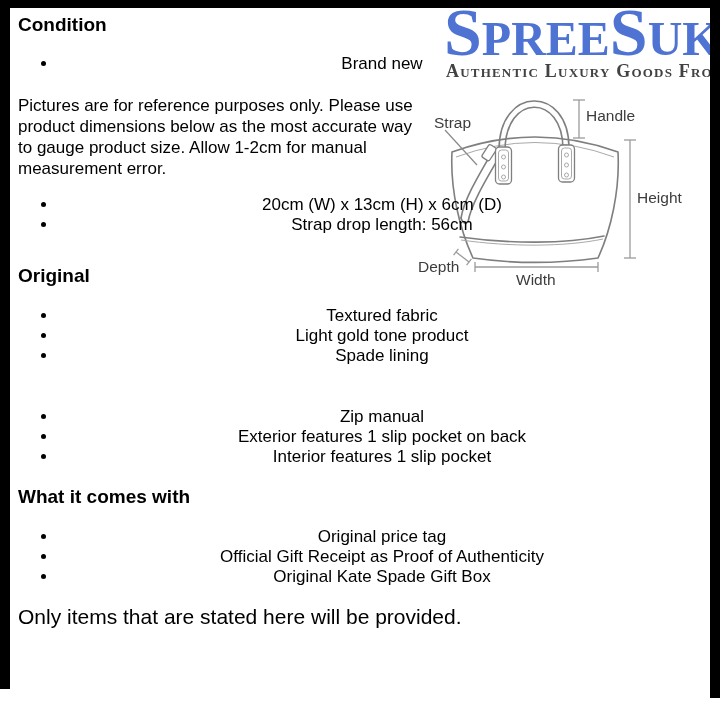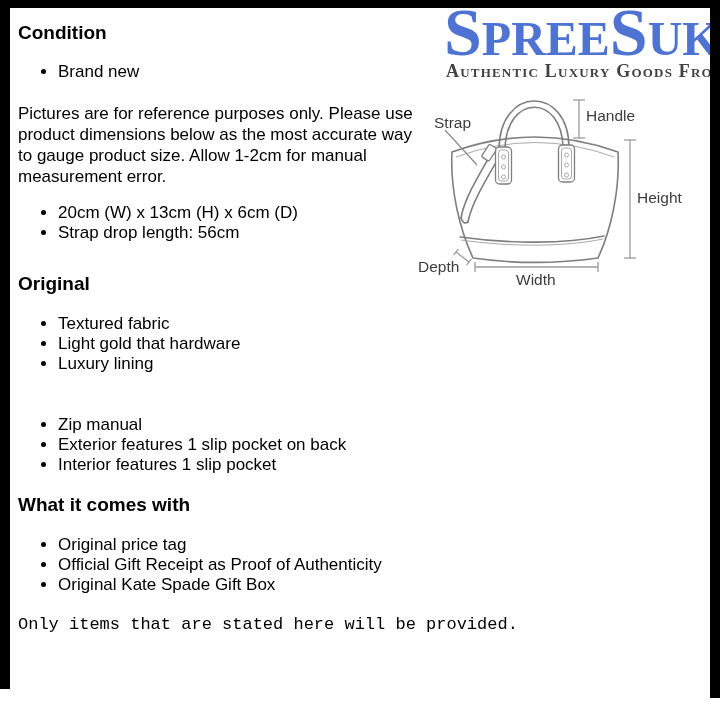--- a/index.html
+++ b/index.html
@@ -40,32 +40,32 @@
   .diagram { position: absolute; left: 415px; top: 90px; z-index: 1; }
   .dlabel { font-family: "Liberation Sans", sans-serif; font-size: 15.5px; fill: #3d3d3d; }
   .bagline { fill: none; stroke: #7f7f7f; stroke-width: 1.6; stroke-linecap: round; }
   .bagfill { fill: #ffffff; stroke: #7f7f7f; stroke-width: 1.6; }
   .thin    { fill: none; stroke: #a9a9a9; stroke-width: 1; }
   .hw      { fill: #ffffff; stroke: #7f7f7f; stroke-width: 1.3; }
   .measure { fill: none; stroke: #9b9b9b; stroke-width: 1.3; stroke-linecap: butt; }
   .leader  { stroke: #8a8a8a; stroke-width: 1.2; }
 
   
-  .content { position: absolute; left: 18px; top: 22px; width: 692px; z-index: 1; }
+  .content { position: absolute; left: 18px; top: 14px; width: 692px; z-index: 1; }
   h3 { font-size: 19px; line-height: 22px; margin: 0; font-weight: bold; }
   .sec-1 { margin-top: 21px; }
   .sec-2 { margin-top: 30px; }
   .sec-3 { margin-top: 41px; }
   .sec-4 { margin-top: 19px; }
-  .sec ul { margin: 19px 4px 0 0; padding-left: 40px; }
+  .sec ul { margin: 19px 4px 0 0; padding-left: 40px; text-align: center; }
   .sec-0 ul { margin-top: 18px; }
   .sec-1 ul { margin-top: 16px; }
   .sec li { font-size: 17px; line-height: 20px; }
   .para { margin: 19px 0 0 0; max-width: 405px; font-size: 17px; line-height: 21px; }
-  .footer-note { margin: 20px 0 0 0; font-size: 17px; line-height: 19px; font-family: Liberation Mono, monospace; }
+  .footer-note { margin: 20px 0 0 0; font-size: 21px; line-height: 19px; }
 </style>
 </head>
 <body>
 
 <div class="page">
 
   <div class="bar bar-top"></div>
   <div class="bar bar-left"></div>
   <div class="bar bar-right"></div>
 
@@ -147,22 +147,22 @@
           <p class="para">Pictures are for reference purposes only. Please use product dimensions below as the most accurate way to gauge product size. Allow 1-2cm for manual measurement error.</p>
           <ul>
             <li>20cm (W) x 13cm (H) x 6cm (D)</li>
             <li>Strap drop length: 56cm</li>
           </ul>
         </section>
         <section class="sec sec-2">
           <h3>Original</h3>
           <ul>
             <li>Textured fabric</li>
-            <li>Light gold that hardware</li>
-            <li>Luxury lining</li>
+            <li>Light gold tone product</li>
+            <li>Spade lining</li>
           </ul>
         </section>
         <section class="sec sec-3">
           <ul>
             <li>Zip manual</li>
             <li>Exterior features 1 slip pocket on back</li>
             <li>Interior features 1 slip pocket</li>
           </ul>
         </section>
         <section class="sec sec-4">

